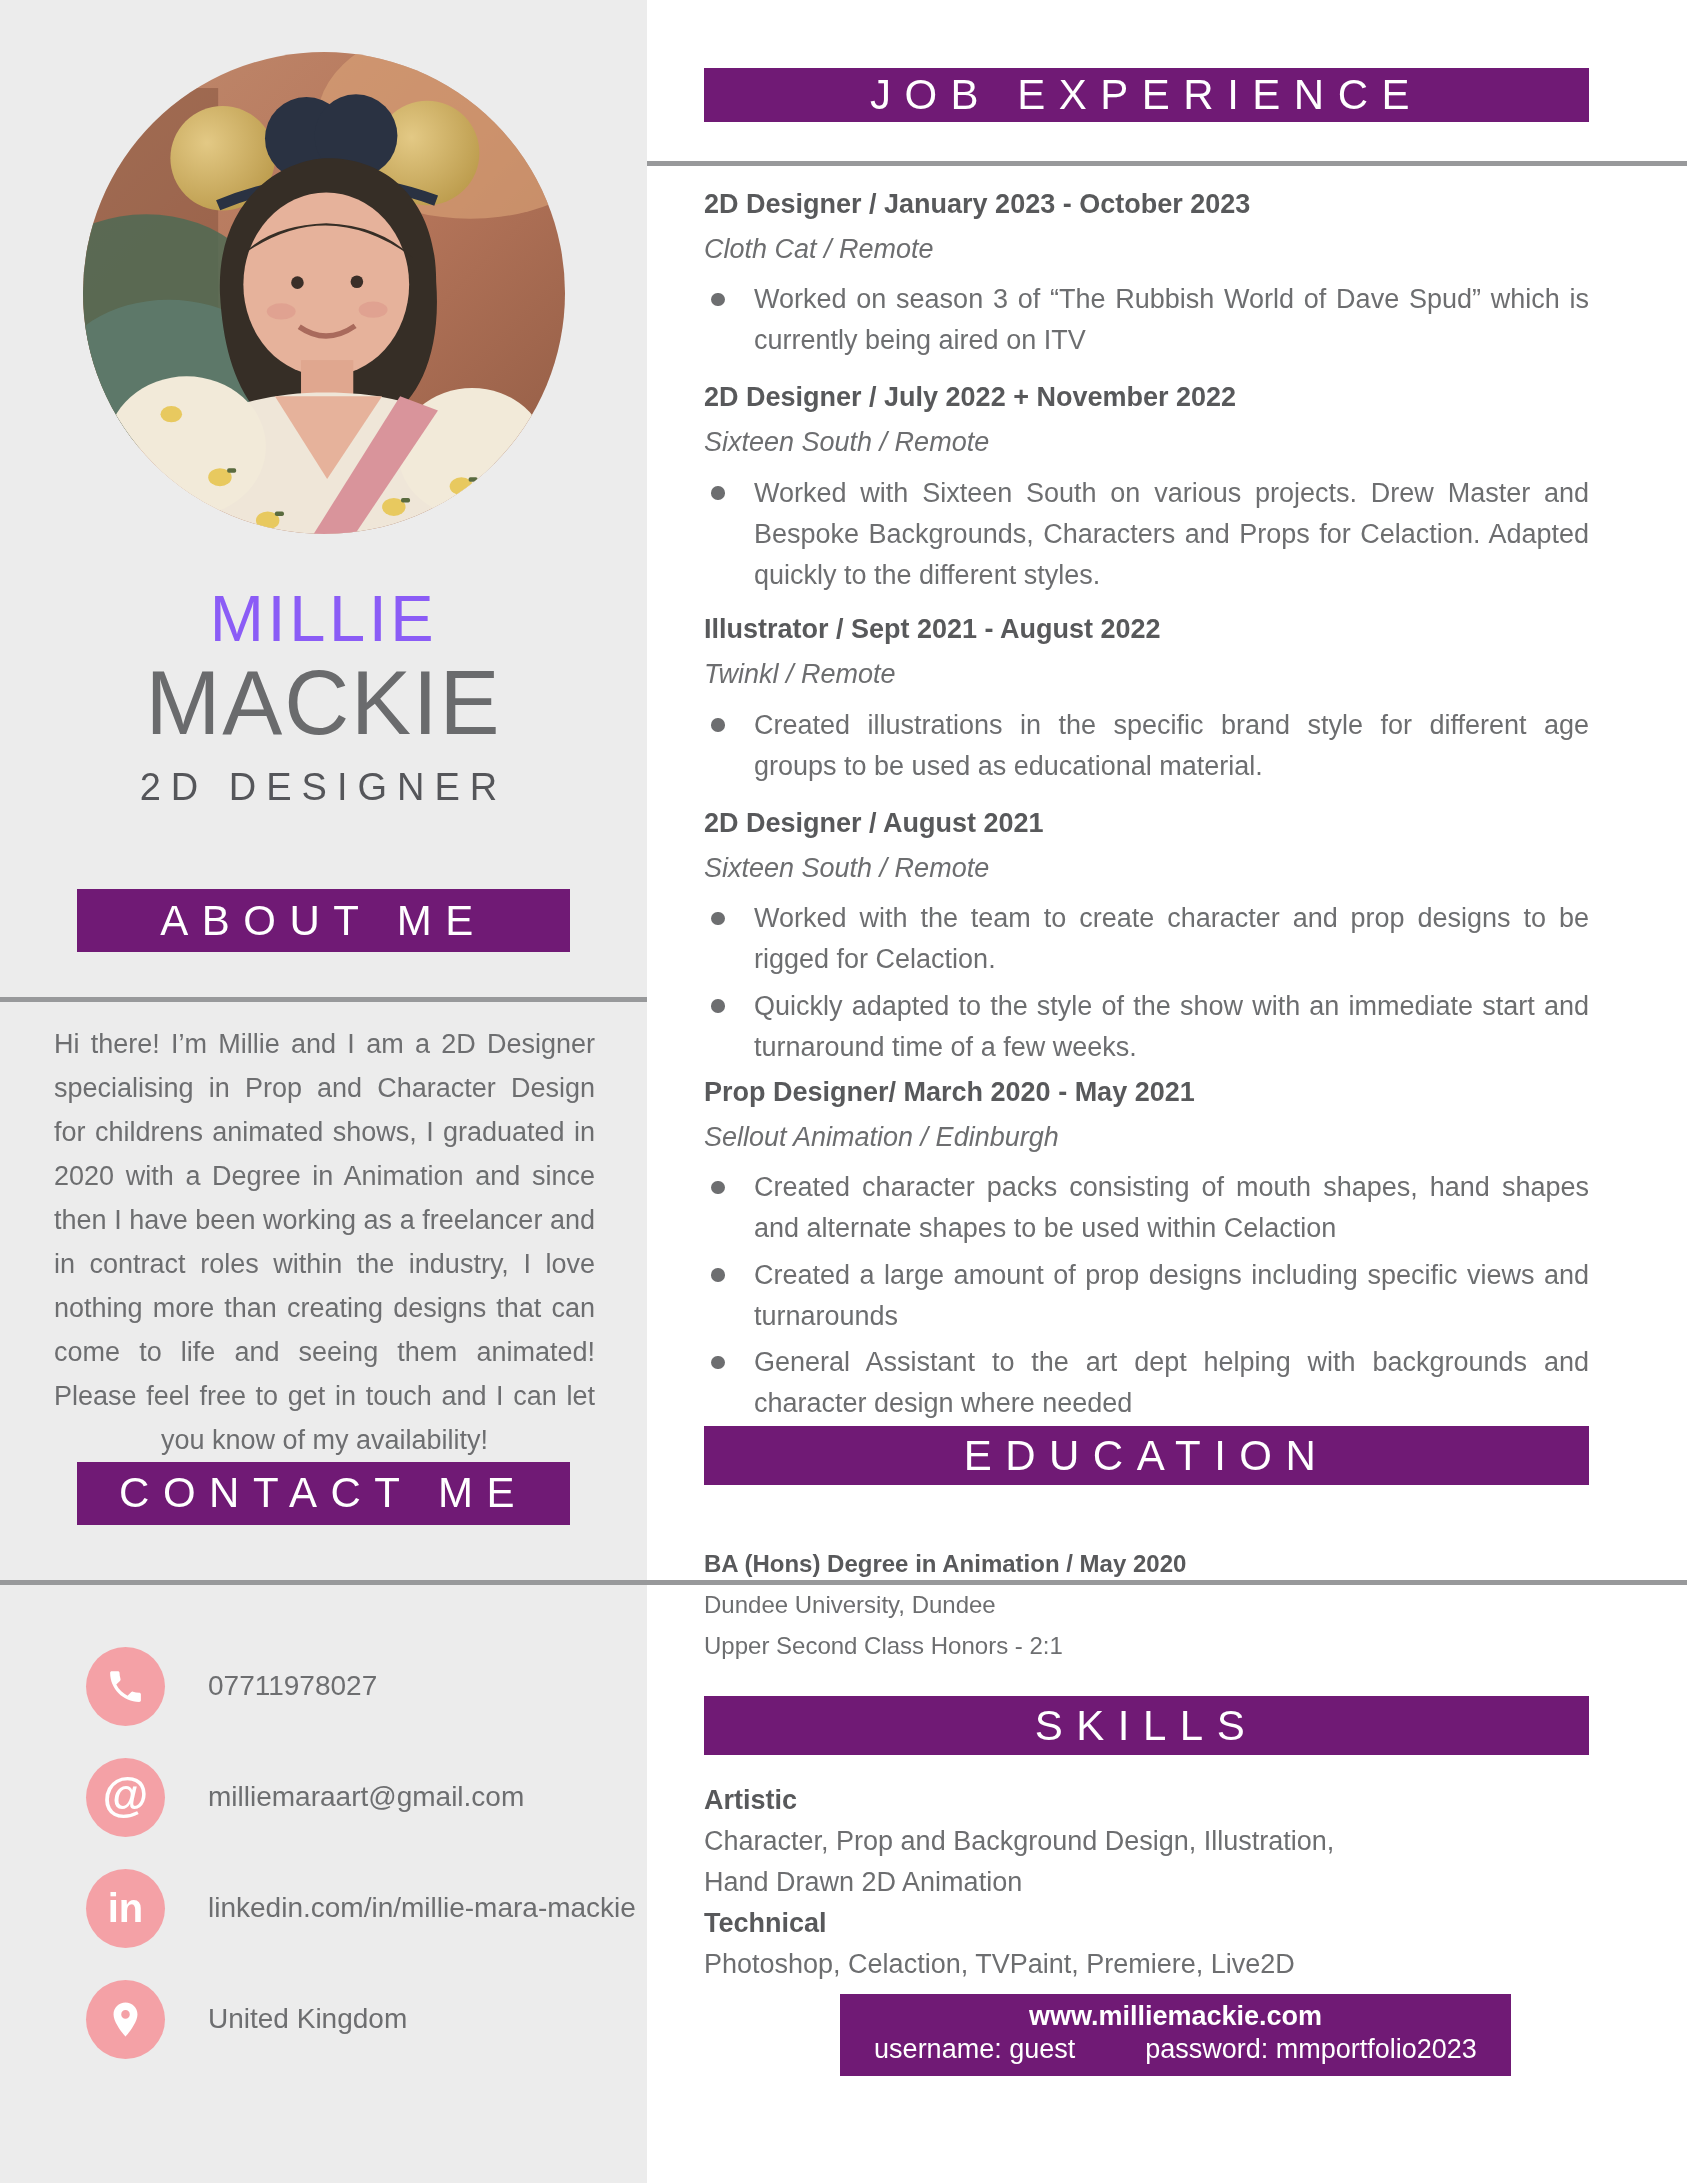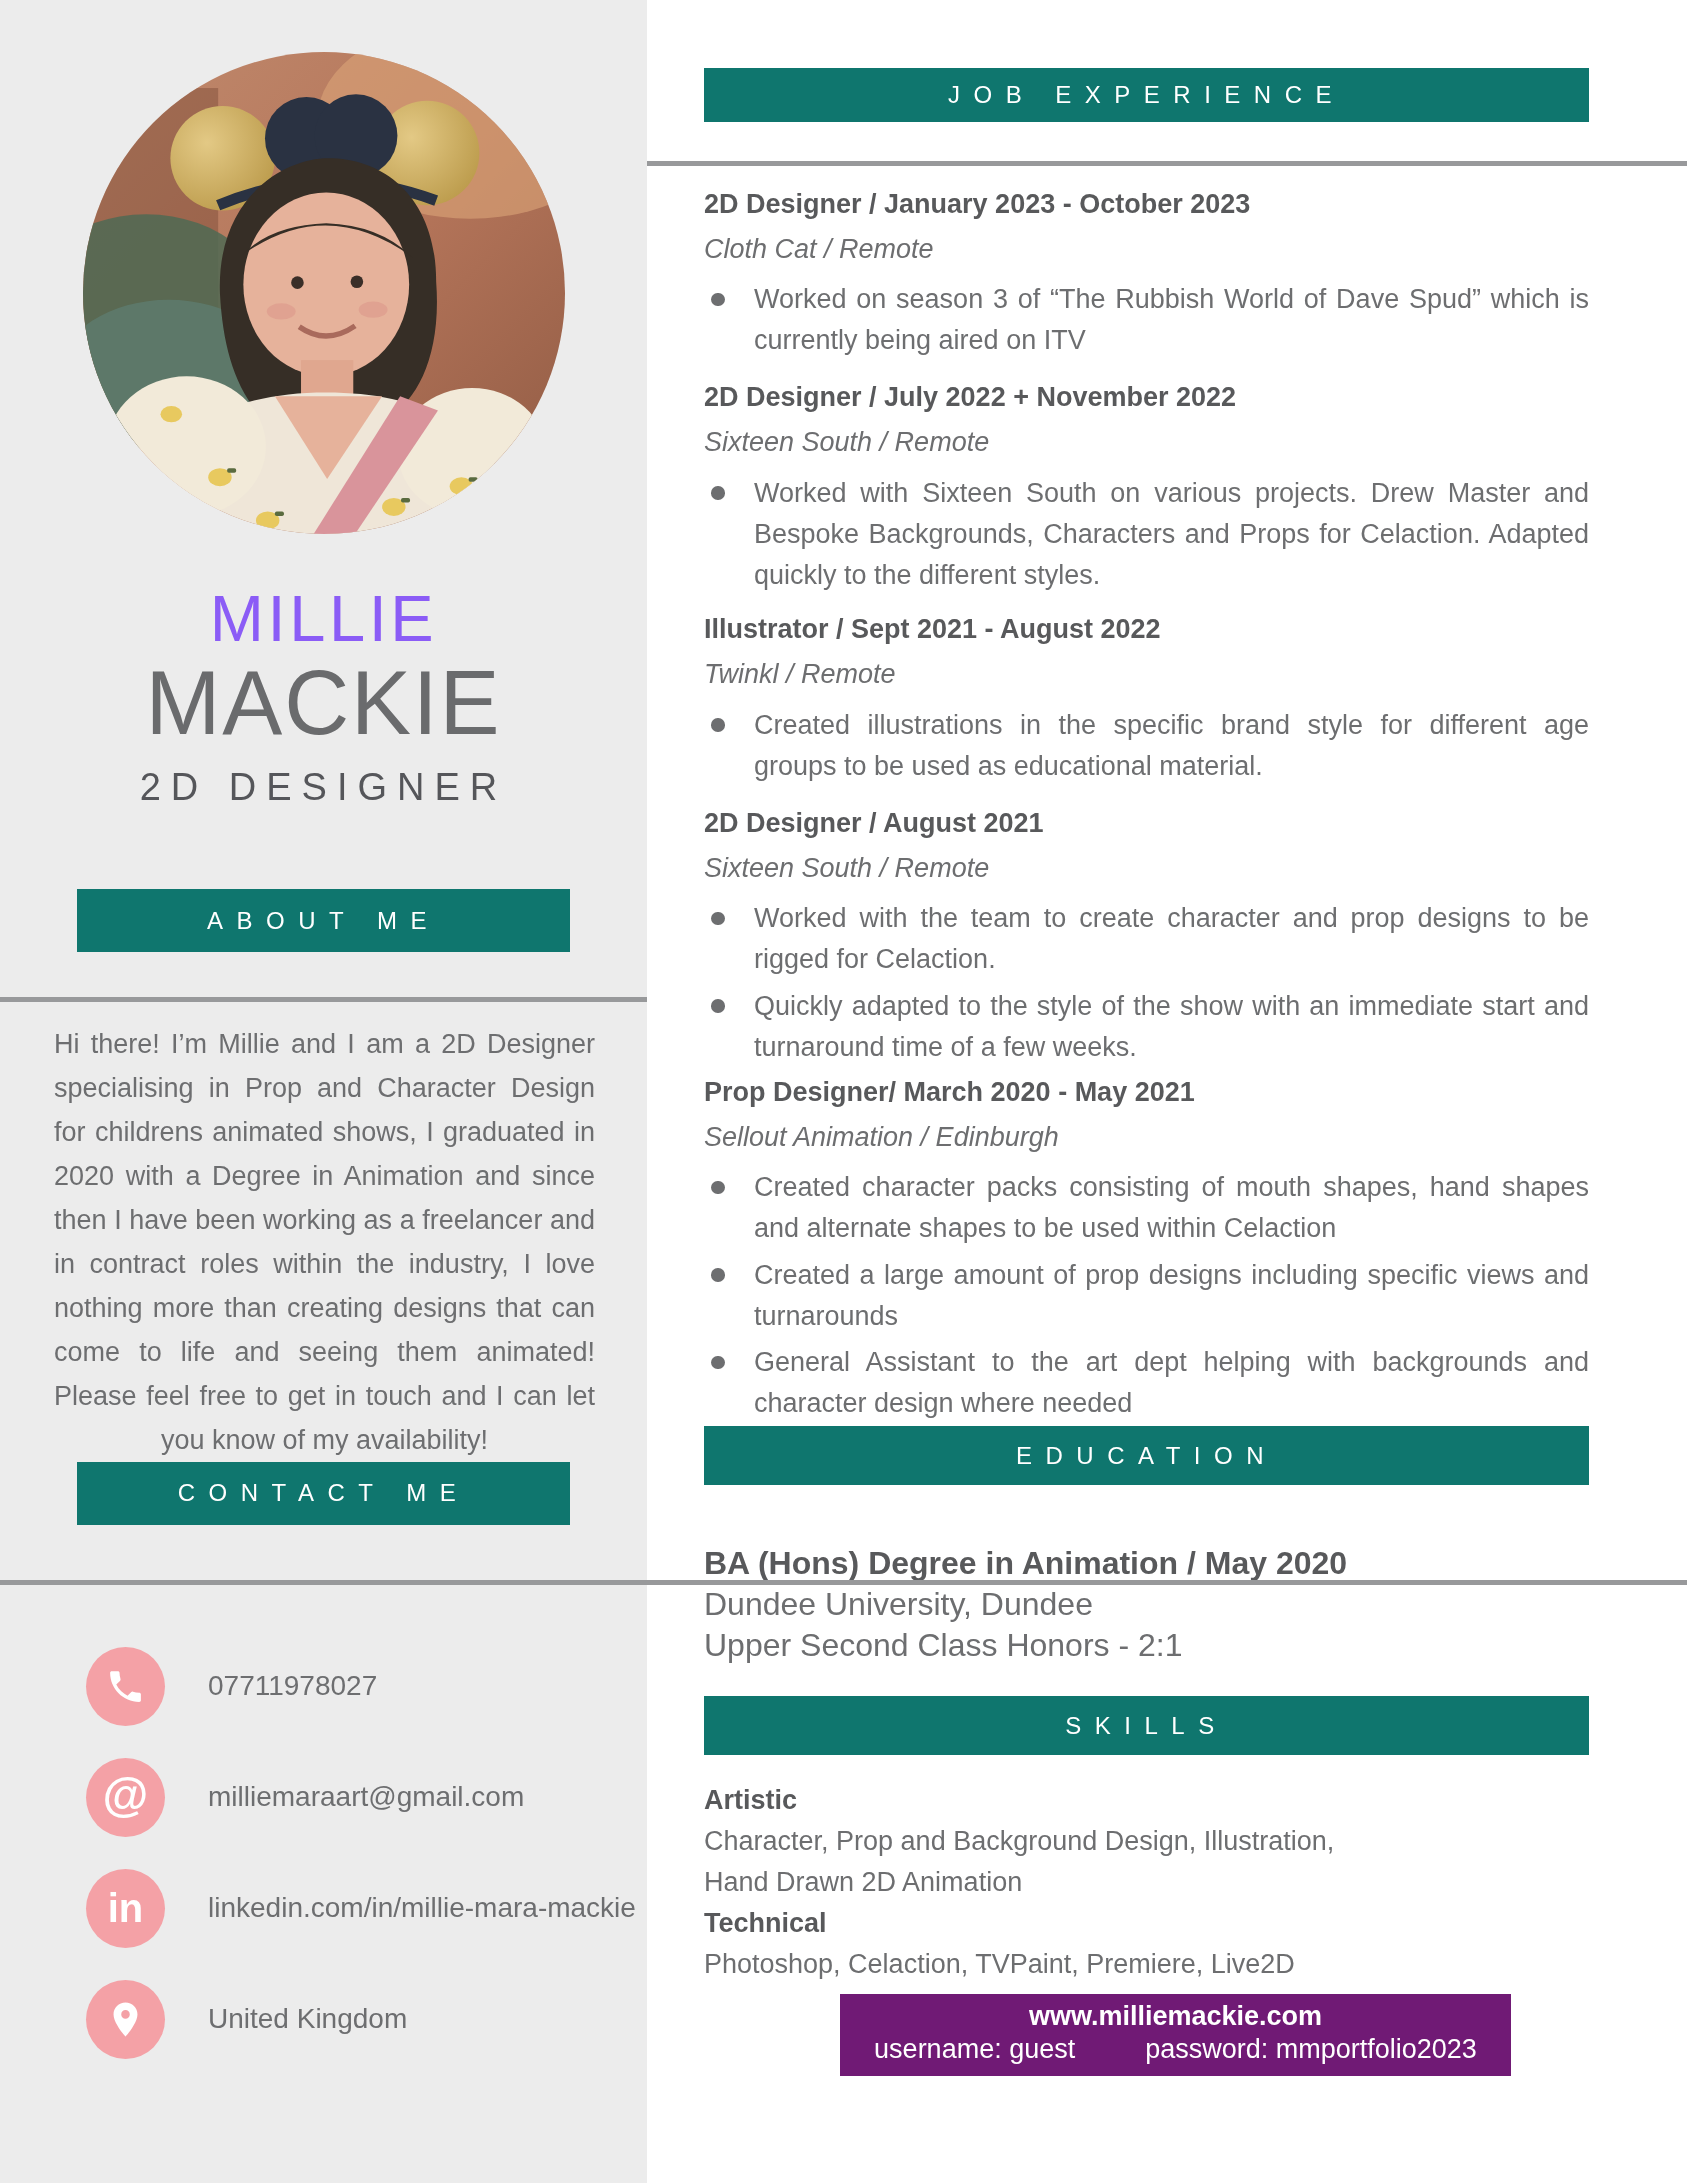--- a/index.html
+++ b/index.html
@@ -12,22 +12,22 @@
 
   
   .sidebar { width:647px; min-width:647px; height:100%; background:#ececec; }
   .photo-wrap { width:482px; height:482px; margin:52px auto 0; border-radius:50%; overflow:hidden; }
   .photo-wrap svg { display:block; }
   .name-block { margin-top:52px; text-align:center; line-height:1; }
   .name-first { font-size:65px; letter-spacing:3.6px; color:#8b5cf6; }
   .name-last  { font-size:90px; letter-spacing:1.8px; color:#6a6b6d; margin-top:7.2px; }
   .name-role  { font-size:38px; letter-spacing:10px; color:#55565a; margin-top:20px; }
 
-  .banner { background:#0f766e; color:#ffffff; display:flex; align-items:center; justify-content:center;
-            font-size:24px; letter-spacing:13.5px; white-space:nowrap; }
+  .banner { background:#701a75; color:#ffffff; display:flex; align-items:center; justify-content:center;
+            font-size:42px; letter-spacing:13.5px; white-space:nowrap; }
   .banner-side { width:493px; height:63px; margin:83px auto 3px; }
 
   .rule-side { width:100%; height:4.5px; background:#98999b; margin-top:45px; }
   .about-text { margin:20px 52px 0 54px; font-size:27px; line-height:44px; color:#6d6e70;
                 text-align:justify; text-align-last:center; }
   .contact-banner { margin-top:0px; }
 
   .contact-list { margin-top:122px; }
   .contact-row { display:flex; align-items:center; padding-left:86px; height:79px; }
   .contact-row + .contact-row { margin-top:32px; }
@@ -52,21 +52,21 @@
   .entry ul { list-style:none; margin-top:12.6px; }
   .entry li { position:relative; font-size:27px; line-height:41px; color:#6d6e70;
               padding-left:50px; text-align:justify; }
   .entry li + li { margin-top:5.4px; }
   .entry li::before { content:""; position:absolute; left:7.2px; top:13.5px; width:13.5px; height:13.5px;
                       border-radius:50%; background:#6d6e70; }
   .entry-1 { margin-top:20px; }
   .entry-3 { margin-top:15.3px; }
   .entry-5 { margin-top:6.3px; }
 
-  .edu-block { margin-top:58px; font-size:32px; line-height:41px; }
+  .edu-block { margin-top:58px; font-size:24px; line-height:41px; }
   .edu-degree { font-weight:bold; color:#58595b; }
 
   .skills-block { margin-top:25px; font-size:27px; line-height:41px; }
   .skills-label { font-weight:bold; color:#58595b; }
 
   .footer-box { width:671px; margin:9px 0 0 136px; background:#701a75; color:#ffffff;
                 text-align:center; padding:7.2px 0 10.8px; }
   .footer-site { font-size:27px; font-weight:bold; line-height:31px; }
   .footer-creds { display:flex; justify-content:center; gap:70px; font-size:27px; line-height:31px; margin-top:1.8px; }
 </style>

